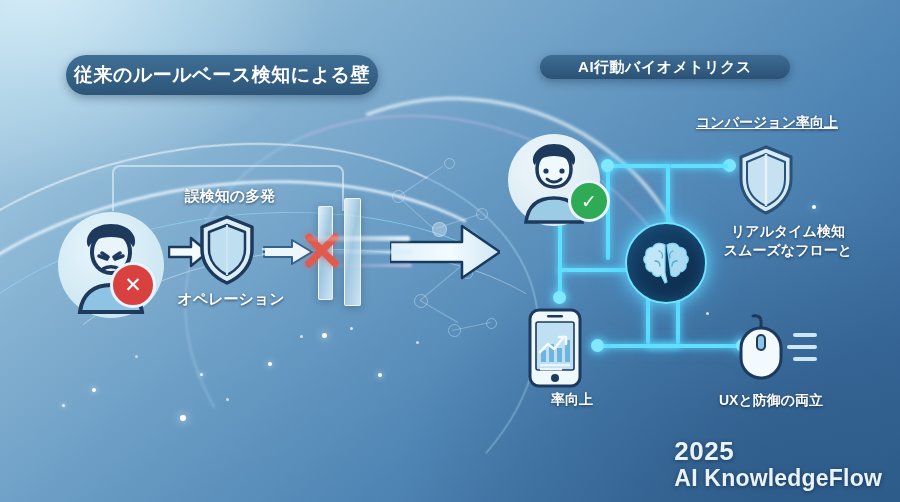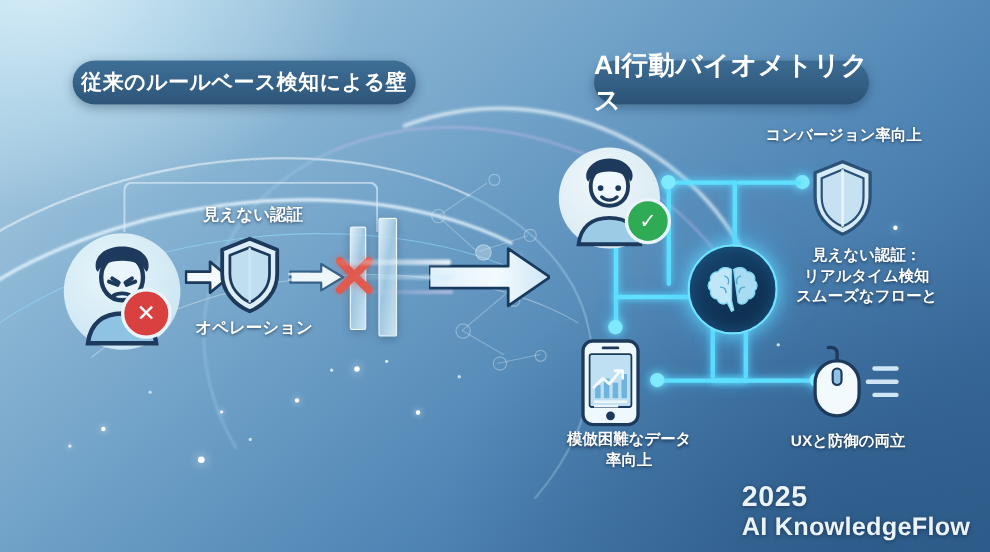--- a/index.html
+++ b/index.html
@@ -15,21 +15,21 @@
   .sparkle{position:absolute;border-radius:50%;background:#ffffff;pointer-events:none;}
   .netnode{position:absolute;border-radius:50%;border:1px solid rgba(225,240,250,.40);pointer-events:none;}
   .netline{position:absolute;height:1px;background:rgba(225,240,250,.32);transform-origin:0 50%;pointer-events:none;}
 
   
   .pill{position:absolute;display:flex;align-items:center;justify-content:center;
         border-radius:22px;color:#ffffff;font-weight:bold;letter-spacing:.5px;
         box-shadow:0 3px 10px rgba(10,30,55,.35);}
   #pill-left{left:66px;top:55px;width:312px;height:40px;font-size:19px;
         background:linear-gradient(180deg,#3f6f96 0%,#2d5578 100%);}
-  #pill-right{left:540px;top:55px;width:250px;height:40px;font-size:24px;
+  #pill-right{left:540px;top:55px;width:250px;height:24px;font-size:15px;
         background:linear-gradient(180deg,#3d6c93 0%,#2b5275 100%);}
 
   
   .label{position:absolute;color:#ffffff;font-weight:bold;text-align:center;line-height:1.35;
          text-shadow:0 1px 3px rgba(12,32,58,.75);}
 
   
   #avatar-sad{position:absolute;left:58px;top:212px;width:106px;height:106px;border-radius:50%;
         background:radial-gradient(circle at 40% 34%,#e7f5fb 0%,#cfe8f3 68%,#bcdced 100%);}
   #avatar-happy{position:absolute;left:508px;top:134px;width:92px;height:92px;border-radius:50%;
@@ -148,21 +148,21 @@
   <svg style="position:absolute;left:262px;top:238px;" width="52" height="28" viewBox="0 0 52 28">
     <path d="M2 9h28V2l20 12-20 12v-7H2z" fill="#f4fbfe" stroke="#335f86" stroke-width="2" stroke-linejoin="round" opacity=".95"></path>
     <rect x="0" y="10" width="20" height="2.4" fill="#eef8fd" opacity=".75"></rect>
     <rect x="0" y="15" width="14" height="2.4" fill="#eef8fd" opacity=".55"></rect>
   </svg>
 
   <div class="glass" style="left:318px;top:206px;width:13px;height:92px;"></div>
   <div class="glass" style="left:344px;top:198px;width:15px;height:106px;"></div>
   <div id="redx"></div>
 
-  <div class="label" style="left:150px;top:186px;width:160px;font-size:15px;">見えない認証</div>
+  <div class="label" style="left:150px;top:186px;width:160px;font-size:15px;">誤検知の多発</div>
 
   <div class="label" style="left:148px;top:289px;width:166px;font-size:15px;">
     <div>オペレーション</div>
   </div>
 
   <svg style="position:absolute;left:390px;top:222px;" width="110" height="60" viewBox="0 0 110 60">
     <defs>
       <linearGradient id="agrad" x1="0" y1="0" x2="1" y2="0">
         <stop offset="0%" stop-color="#dff0fa"></stop>
           <stop offset="55%" stop-color="#f3fbff"></stop>
@@ -219,44 +219,42 @@
       <path d="M26 4c4-3 10-2 12 2 5 0 8 4 7 8 3 2 3 7 0 9 1 4-2 8-6 8-1 4-6 6-9 3z" fill="#a9dcf3" stroke="#7fd6f2" stroke-width="1.2"></path>
       <path d="M18 10c3 1 4 4 3 7M14 20c3 0 5 2 5 5M32 10c-3 1-4 4-3 7M36 20c-3 0-5 2-5 5" stroke="#4ea9cf" stroke-width="1.3" fill="none" stroke-linecap="round"></path>
     </svg>
   </div>
 
   <svg style="position:absolute;left:735px;top:144px;" width="62" height="72" viewBox="0 0 62 72">
     <path d="M31 3 6 13v22c0 16 11 28 25 34 14-6 25-18 25-34V13z" fill="#d7ebf7" stroke="#2a5177" stroke-width="3" stroke-linejoin="round"></path>
     <path d="M31 10 12 18v17c0 13 8 22 19 27 11-5 19-14 19-27V18z" fill="#c5e1f2" stroke="#2a5177" stroke-width="2"></path>
     <path d="M31 10v52" stroke="#eaf5fc" stroke-width="2.4" opacity=".9"></path>
   </svg>
-  <div class="label" style="left:672px;top:113px;width:190px;font-size:14px;">コンバージョン率向上</div>
+  <div class="label" style="left:672px;top:113px;width:190px;font-size:14px;text-decoration:underline;">コンバージョン率向上</div>
 
   <div class="label" style="left:706px;top:222px;width:164px;font-size:14px;">
-    <div>見えない認証：</div>
     <div>リアルタイム検知</div>
     <div>スムーズなフローと</div>
   </div>
 
   <svg style="position:absolute;left:528px;top:308px;" width="54" height="80" viewBox="0 0 54 80">
     <rect x="2" y="2" width="50" height="76" rx="9" fill="#eff8fd" stroke="#1d3a5c" stroke-width="3"></rect>
     <rect x="8" y="14" width="38" height="48" rx="2" fill="#bfdff2" stroke="#1d3a5c" stroke-width="1.6"></rect>
     <rect x="19" y="7" width="16" height="2.6" rx="1.3" fill="#1d3a5c"></rect>
     <circle cx="27" cy="70" r="4" fill="#1d3a5c"></circle>
     <rect x="13" y="42" width="5" height="12" fill="#6fb4dc"></rect>
     <rect x="21" y="36" width="5" height="18" fill="#6fb4dc"></rect>
     <rect x="29" y="40" width="5" height="14" fill="#6fb4dc"></rect>
     <rect x="37" y="32" width="5" height="22" fill="#6fb4dc"></rect>
     <path d="M12 44l8-8 6 5 10-12" stroke="#f4fbff" stroke-width="2.6" fill="none" stroke-linecap="round" stroke-linejoin="round"></path>
     <path d="M31 29h7v7" stroke="#f4fbff" stroke-width="2.6" fill="none" stroke-linecap="round" stroke-linejoin="round"></path>
     <rect x="12" y="56" width="30" height="2.4" fill="#eaf5fc"></rect>
     <rect x="12" y="60" width="22" height="2.4" fill="#eaf5fc"></rect>
   </svg>
   <div class="label" style="left:490px;top:390px;width:164px;font-size:14px;">
-    <div>模倣困難なデータ</div>
     <div>率向上</div>
   </div>
 
   <svg style="position:absolute;left:735px;top:312px;" width="52" height="70" viewBox="0 0 52 70">
     <path d="M26 16V9c0-4-4-6-8-5" stroke="#1d3a5c" stroke-width="3" fill="none" stroke-linecap="round"></path>
     <rect x="6" y="16" width="40" height="50" rx="20" fill="#f2fafd" stroke="#1d3a5c" stroke-width="3"></rect>
     <rect x="22" y="23" width="8" height="15" rx="4" fill="#8fc3e3" stroke="#1d3a5c" stroke-width="2"></rect>
   </svg>
   <div style="position:absolute;left:793px;top:333px;width:24px;height:4px;border-radius:2px;background:#cfe6f5;"></div>
   <div style="position:absolute;left:787px;top:345px;width:30px;height:4px;border-radius:2px;background:#cfe6f5;"></div>

